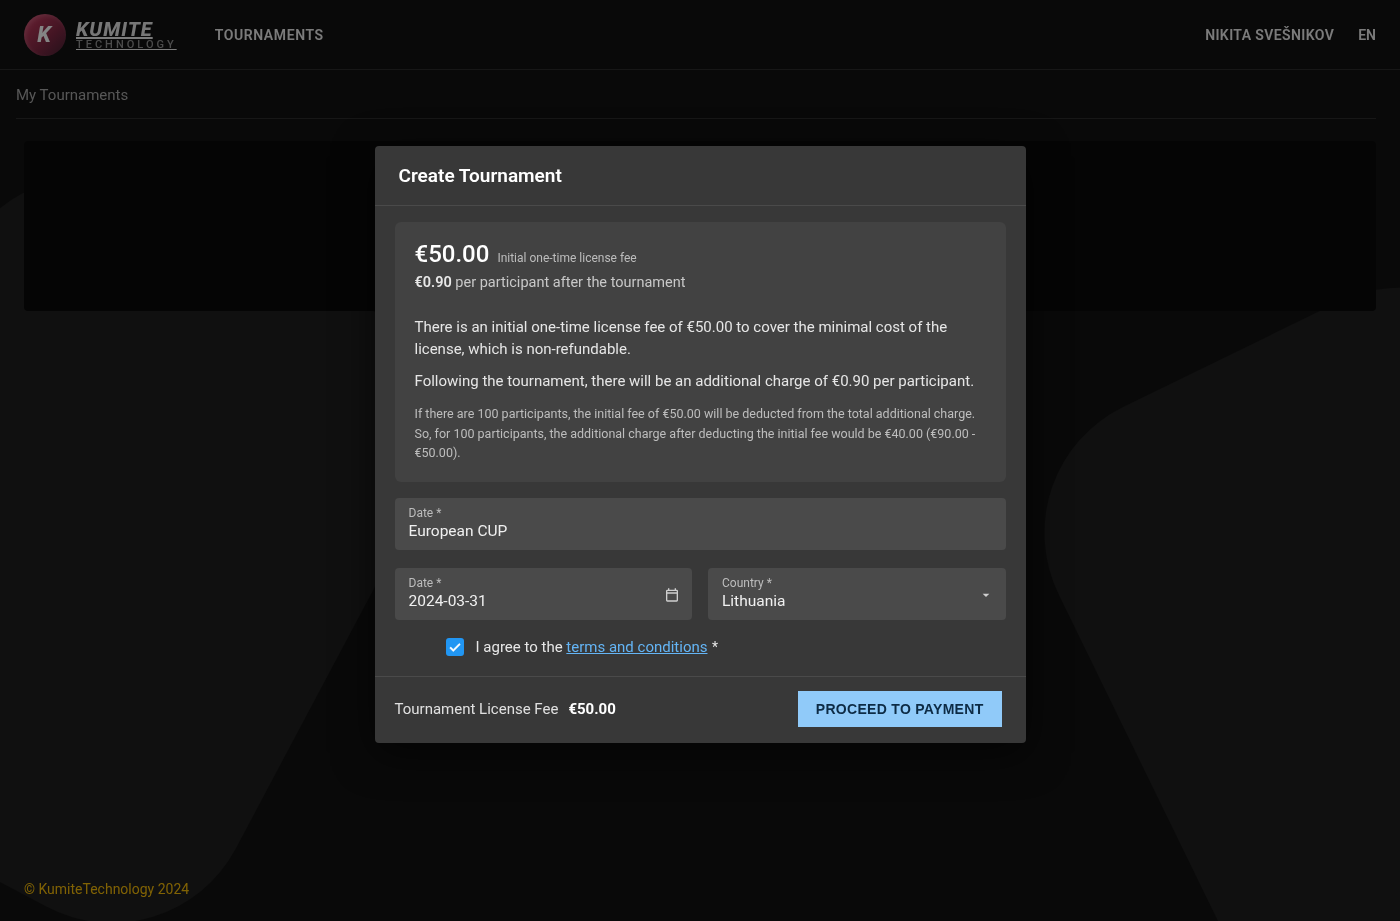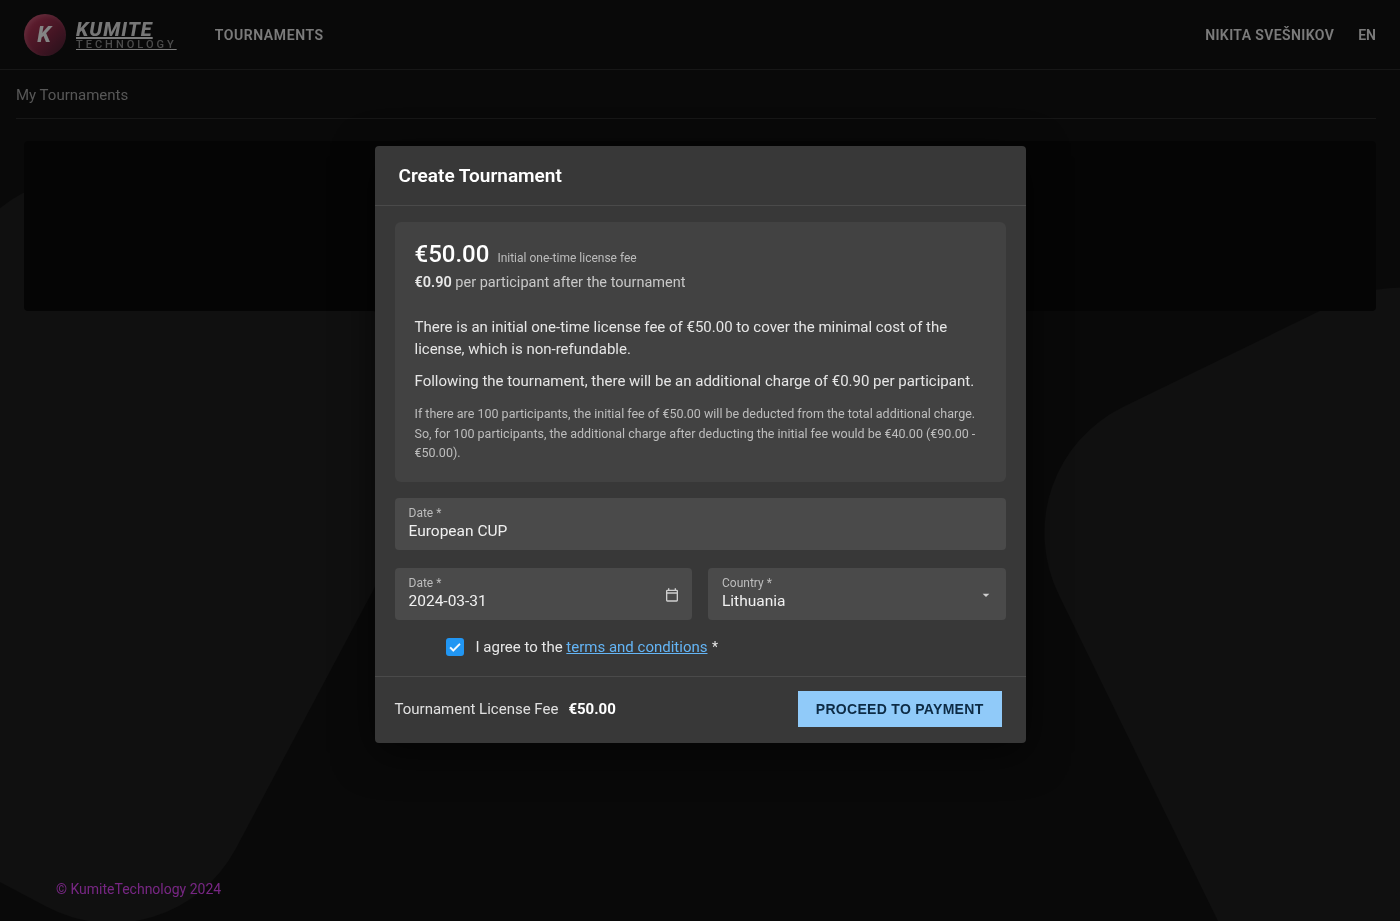--- a/index.html
+++ b/index.html
@@ -76,23 +76,22 @@
     border-radius: 4px;
     height: 170px;
     display:flex; align-items:center; justify-content:center;
     color:#9e9e9e; font-size:15px;
     padding: 0 40px; text-align:center;
   }
   
   .footer {
     position: absolute; bottom: 0; left:0; right:0;
     padding: 18px 24px 24px 24px;
-    color:#d946ef; font-size:14px;
+    color:#eab308; font-size:14px;
     z-index:2;
-    margin-left:32px;
   }
   
   .overlay {
     position: absolute; inset:0;
     background: rgba(0,0,0,0.45);
     z-index: 5;
     display:flex; align-items:flex-start; justify-content:center;
   }
   .modal {
     margin-top: 146px;

